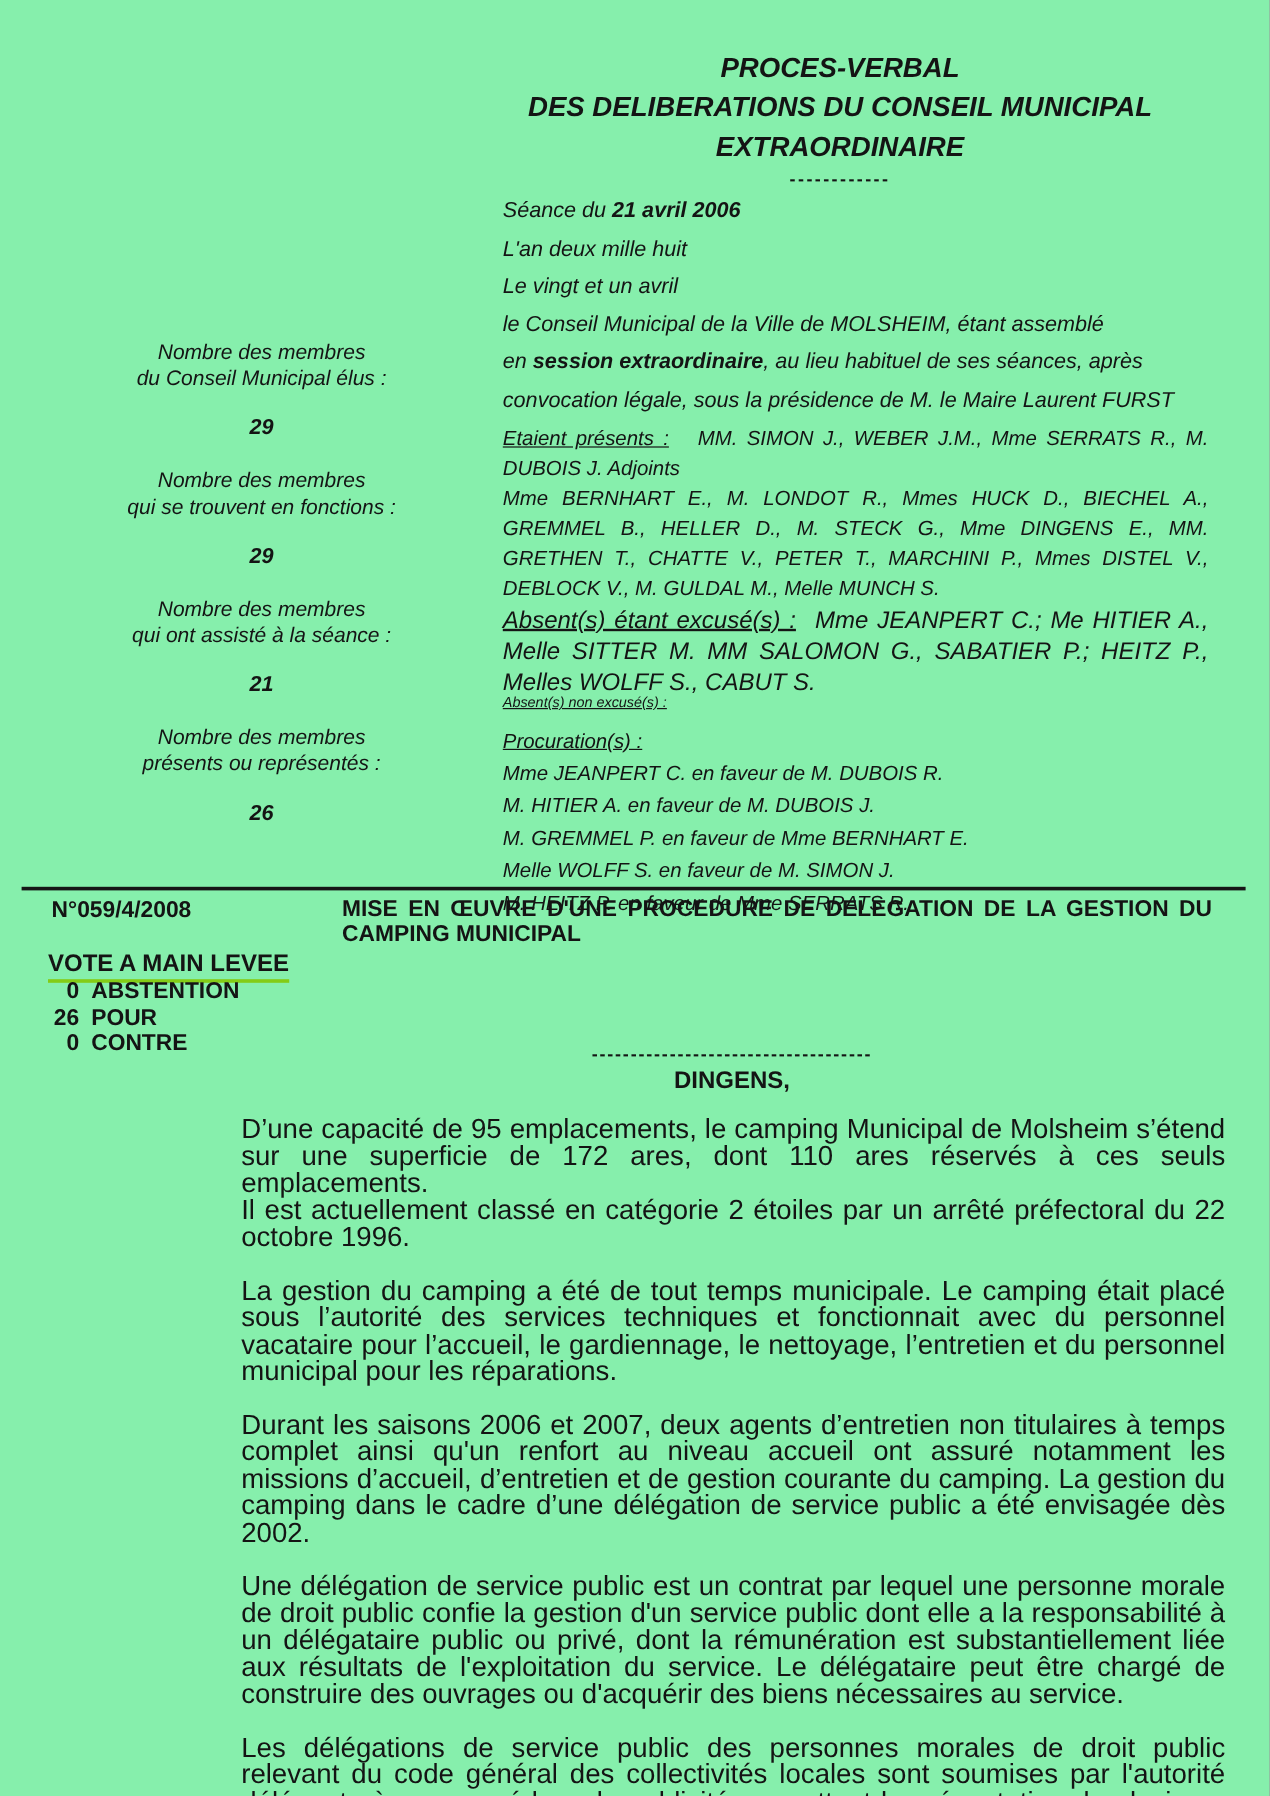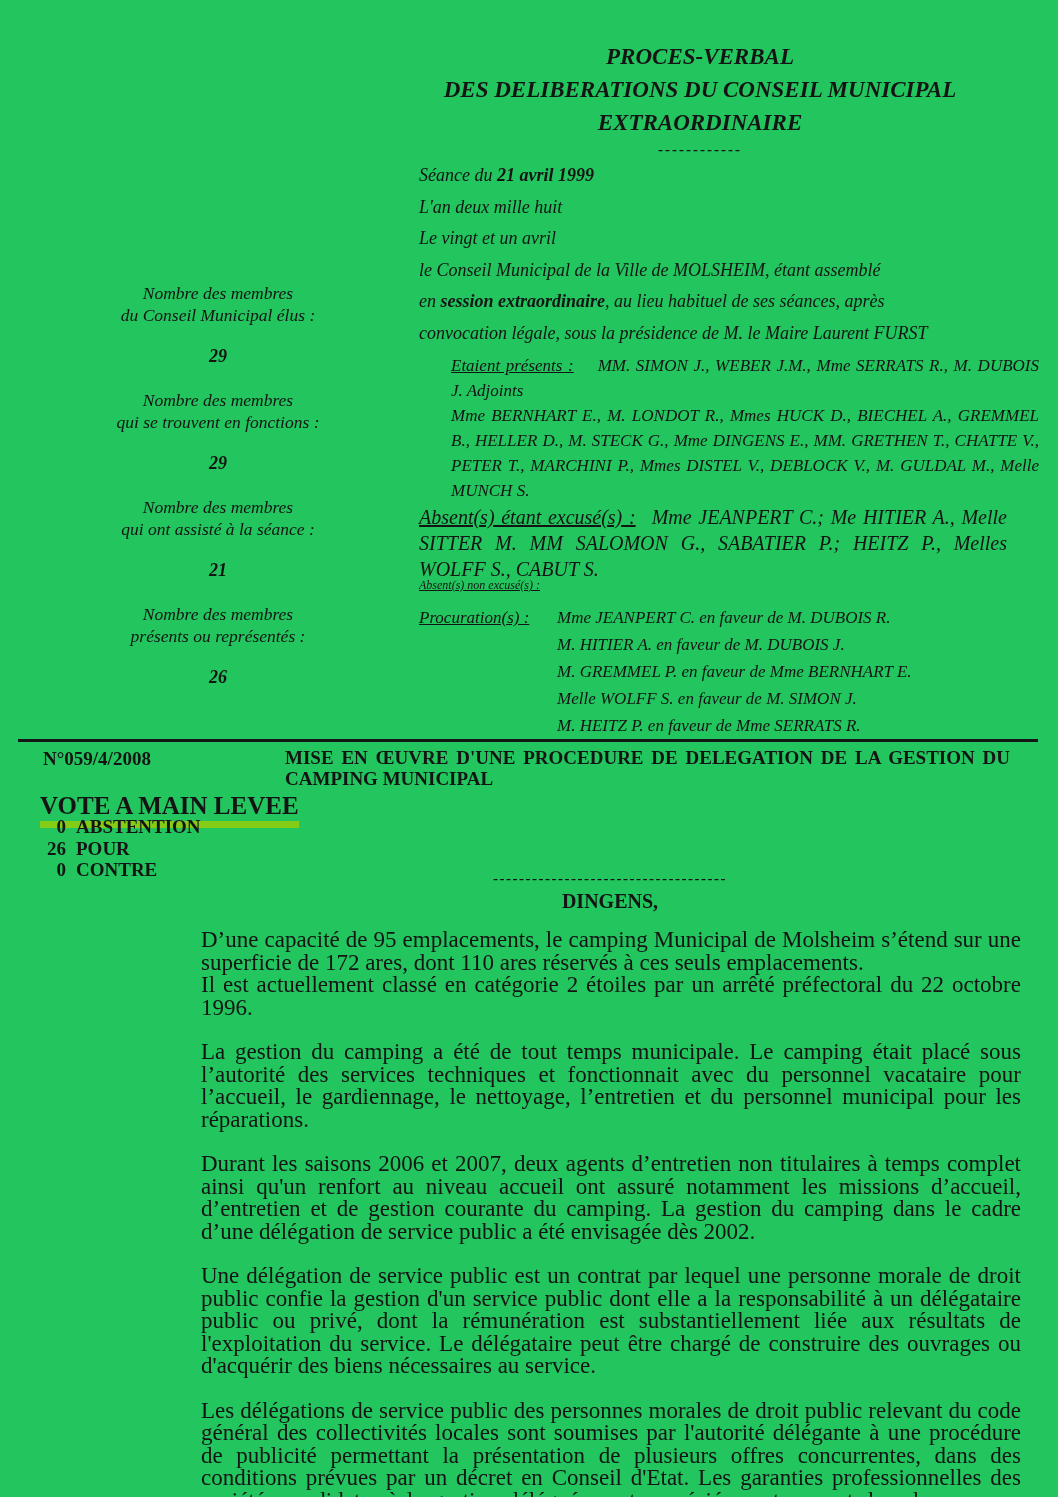--- a/index.html
+++ b/index.html
@@ -1,58 +1,58 @@
 <!DOCTYPE html>
 <html><head>
 <meta charset="utf-8">
 <style>
   html,body{margin:0;padding:0;background:#9a9a9a;}
   .page{
     position:relative;
     width:1058px;height:1497px;
     margin:0 auto;
-    background:#22c55e;
+    background:#86efac;
     color:#141414;
-    font-family:Liberation Serif, serif;
+    font-family:Liberation Sans, sans-serif;
     overflow:hidden;
   }
   
   .doc-header{position:absolute;left:420px;top:40px;width:560px;text-align:center;
     font-style:italic;font-weight:bold;}
   .doc-title-line{font-size:23px;line-height:33px;white-space:nowrap;}
   .doc-sep{margin-top:2px;font-size:15px;letter-spacing:2px;font-style:normal;font-weight:bold;}
   
   .seance{position:absolute;left:419px;top:160px;width:592px;
     font-style:italic;font-size:18px;line-height:31.5px;}
   .seance b{font-weight:bold;}
   
   .counts{position:absolute;left:30px;top:282px;width:376px;text-align:center;
     font-style:italic;font-size:17.5px;}
   .count-label{line-height:22px;}
   .count-value{margin-top:19px;margin-bottom:22px;font-weight:bold;font-size:18px;line-height:22px;}
   
   .att-label{text-decoration:underline;}
   .presents{position:absolute;left:419px;top:353px;width:588px;
-    font-style:italic;font-size:17px;line-height:25px;text-align:justify;margin-left:32px;}
+    font-style:italic;font-size:17px;line-height:25px;text-align:justify;}
   .spacer-lg{display:inline-block;width:24px;}
   .spacer-sm{display:inline-block;width:16px;}
   .absents{position:absolute;left:419px;top:504px;width:588px;
     font-style:italic;font-size:20px;line-height:26px;text-align:justify;}
   .absents-non{position:absolute;left:419px;top:578px;font-style:italic;font-size:12px;}
   .procs{position:absolute;left:419px;top:604px;width:606px;display:flex;
-    font-style:italic;font-size:17px;}
+    font-style:italic;font-size:17px;flex-direction:column;}
   .procs-label{flex:none;width:138px;line-height:27px;}
   .proc-line{line-height:27px;white-space:nowrap;}
   
   .delib-rule{position:absolute;left:18px;top:739px;width:1020px;height:3px;background:#161616;}
   .delib-number{position:absolute;left:43px;top:748px;font-weight:bold;font-size:19px;}
   .delib-title{position:absolute;left:285px;top:748px;width:725px;font-weight:bold;font-size:19px;line-height:20.5px;}
   .delib-title .l1{text-align:justify;text-align-last:justify;}
-  .vote-heading{position:absolute;left:40px;top:792px;font-weight:bold;font-size:25px;
-    border-bottom:7px solid #84cc16;padding-bottom:1px;}
+  .vote-heading{position:absolute;left:40px;top:792px;font-weight:bold;font-size:20px;
+    border-bottom:3px solid #84cc16;padding-bottom:1px;}
   .vote-rows{position:absolute;left:40px;top:816px;font-weight:bold;font-size:19px;}
   .vote-row{display:flex;line-height:21.5px;}
   .vote-count{width:26px;text-align:right;margin-right:10px;}
   
   .expose-sep{position:absolute;left:200px;top:870px;width:820px;text-align:center;
     font-weight:bold;font-size:15px;letter-spacing:1.5px;}
   .expose-heading{position:absolute;left:200px;top:890px;width:820px;text-align:center;
     font-weight:bold;font-size:20px;}
   .expose-paras{position:absolute;left:201px;top:929px;width:820px;
     font-size:23px;line-height:22.5px;text-align:justify;}
@@ -66,21 +66,21 @@
   <div class="doc-header">
     <div>
         <div class="doc-title-line">PROCES-VERBAL</div>
         <div class="doc-title-line">DES DELIBERATIONS DU CONSEIL MUNICIPAL</div>
         <div class="doc-title-line">EXTRAORDINAIRE</div>
       </div>
     <div class="doc-sep">------------</div>
   </div>
 
   <div class="seance">
-    <div><span>Séance du </span><b>21 avril 1999</b></div>
+    <div><span>Séance du </span><b>21 avril 2006</b></div>
     <div>
         <div class="s-line">L'an deux mille huit</div>
         <div class="s-line">Le vingt et un avril</div>
         <div class="s-line">le Conseil Municipal de la Ville de MOLSHEIM, étant assemblé</div>
       </div>
     <div><span>en </span><b>session extraordinaire</b><span>, au lieu habituel de ses séances, après</span></div>
     <div>convocation légale, sous la présidence de M. le Maire Laurent FURST</div>
   </div>
 
   <div class="counts">

